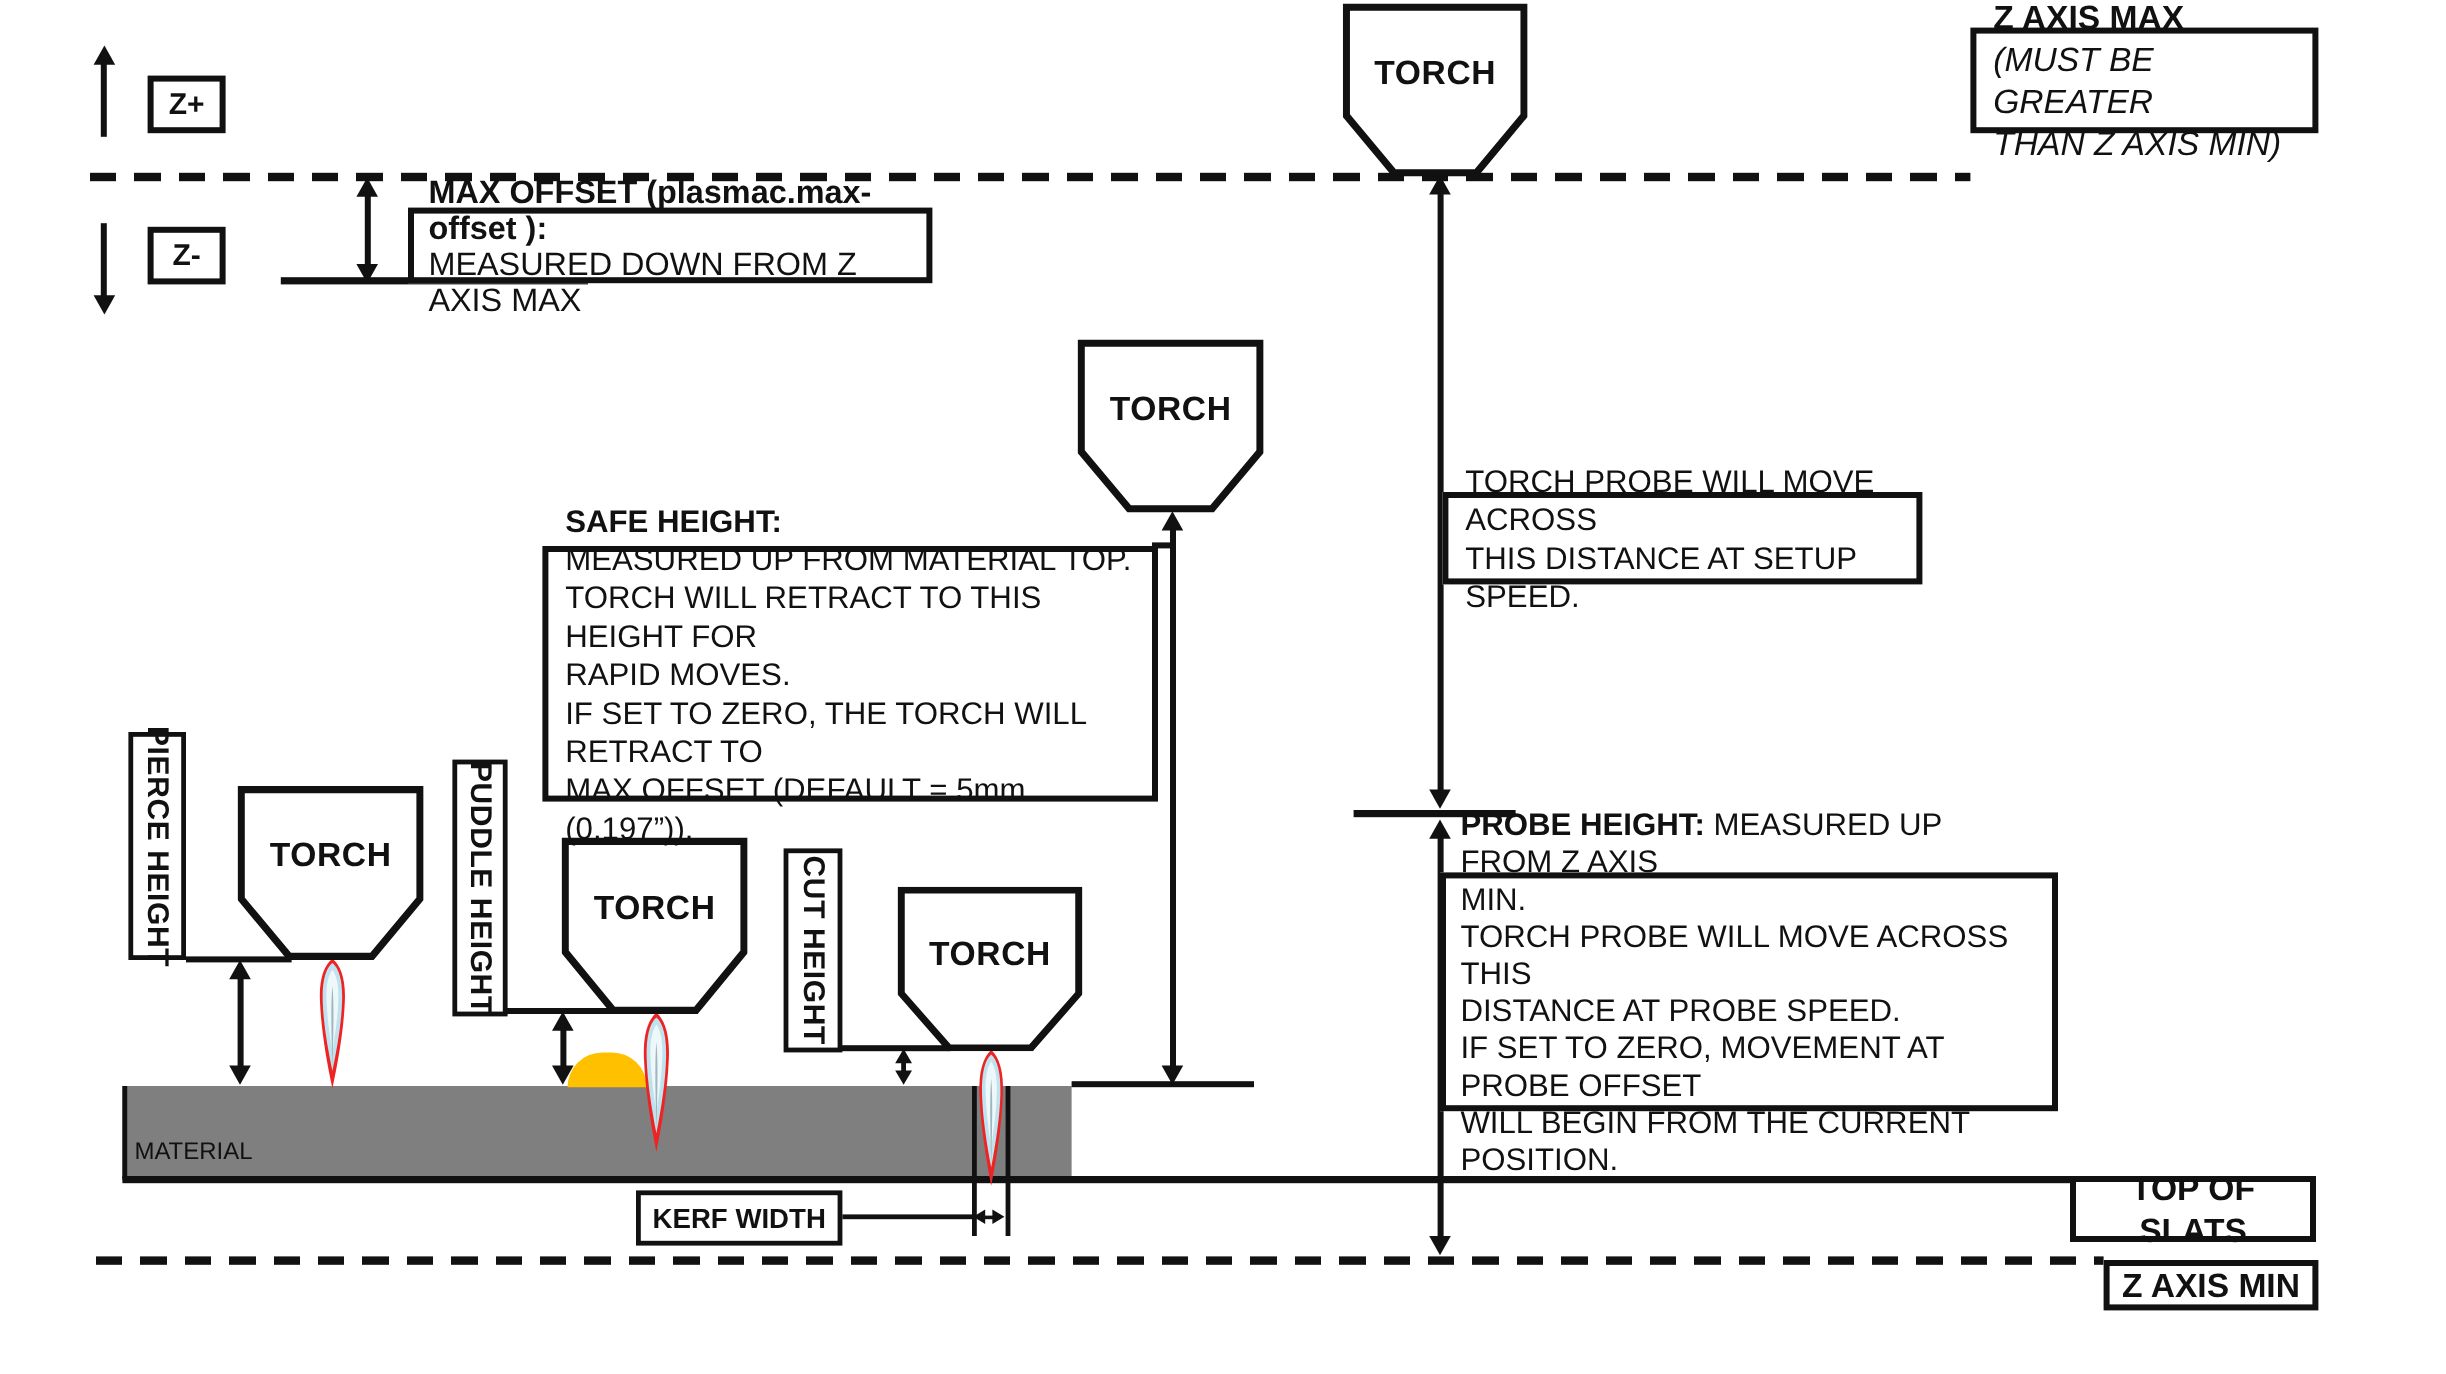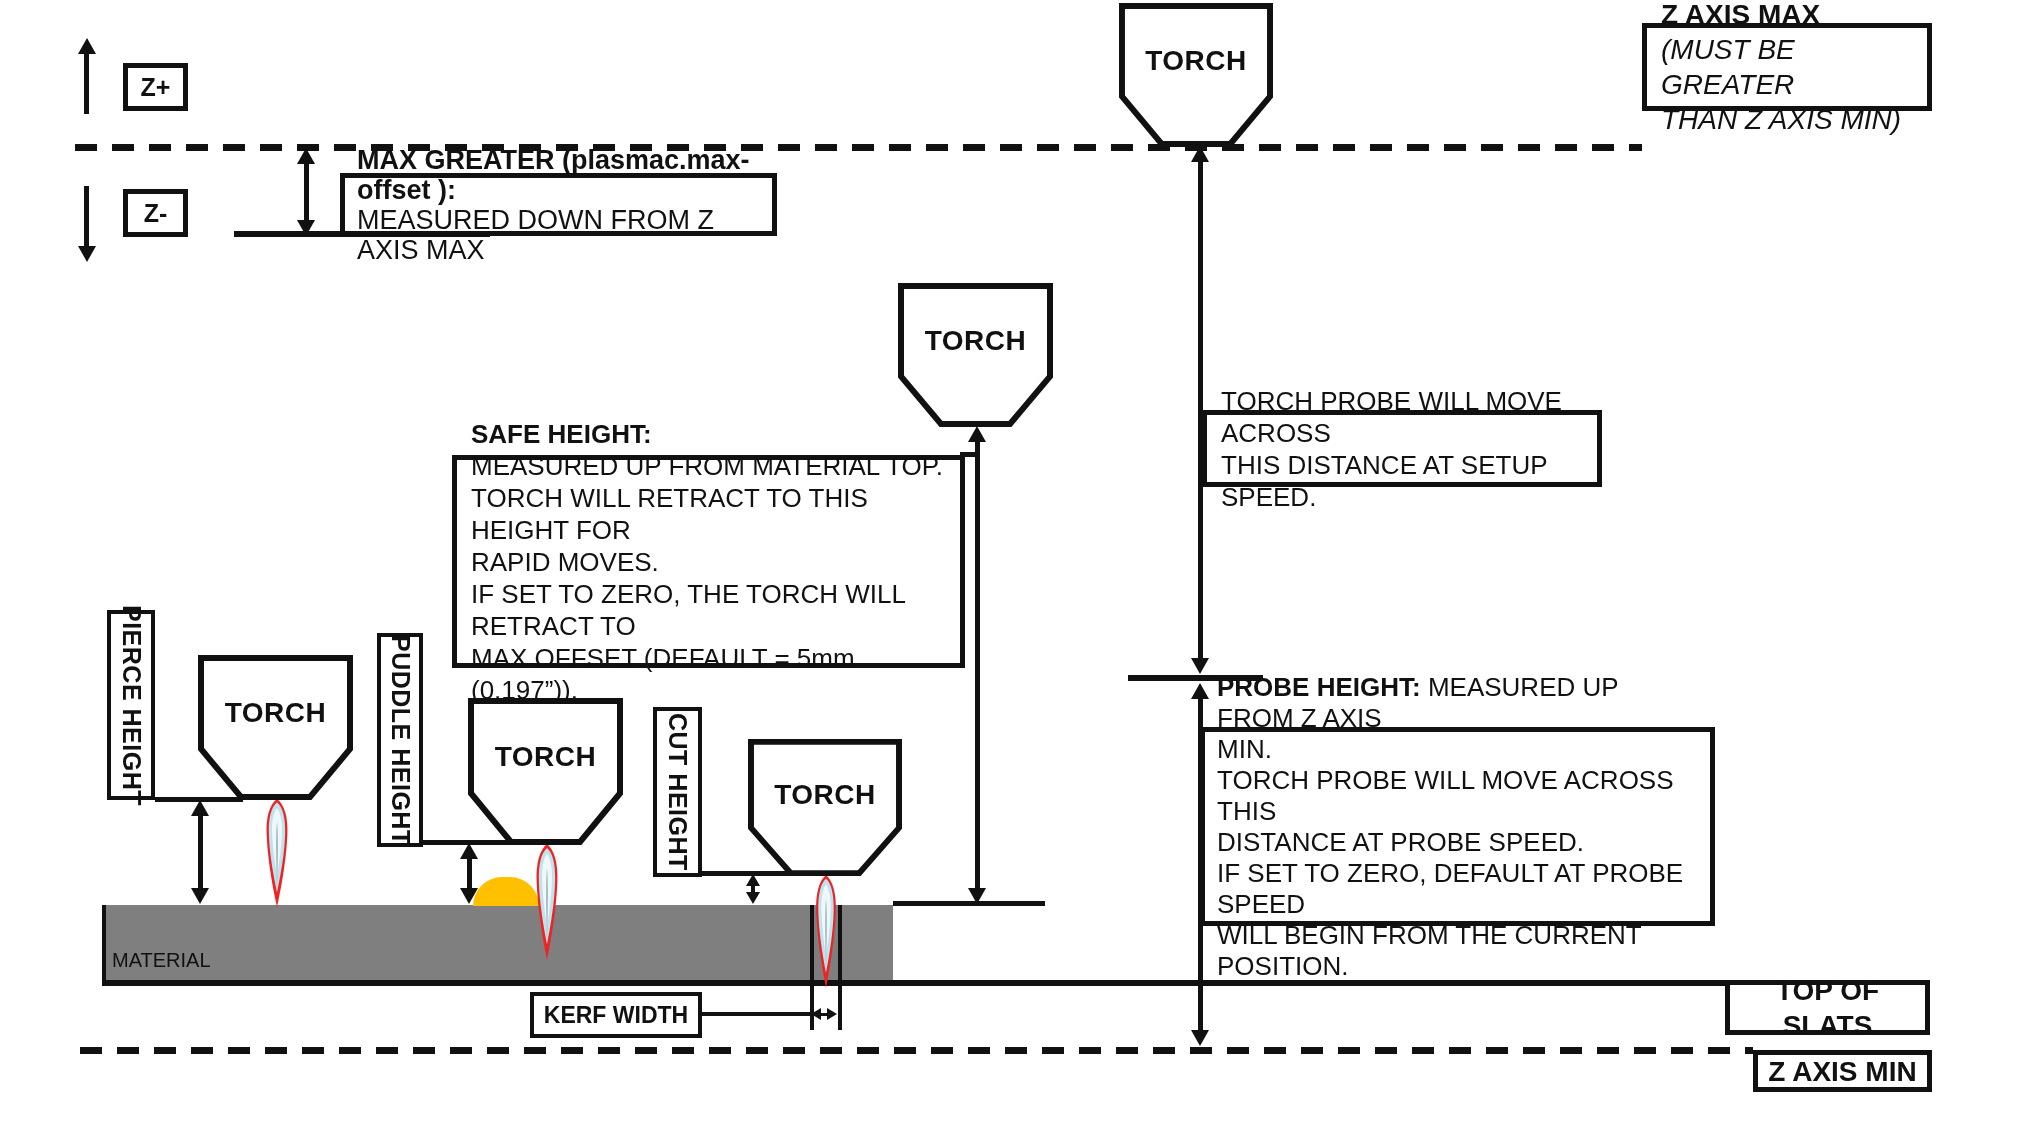--- a/index.html
+++ b/index.html
@@ -56,21 +56,21 @@
   <div class="ah down" style="left:78px;top:246px"></div>
   <div class="box center fs25" style="left:123px;top:189px;width:65px;height:48px">
     <span class="b">Z-</span>
   </div>
 
   <div class="ah up" style="left:297px;top:148px"></div>
   <div class="ln" style="left:304px;top:160px;width:5px;height:64px"></div>
   <div class="ah down" style="left:297px;top:220px"></div>
   <div class="ln" style="left:234px;top:231px;width:256px;height:6px"></div>
   <div class="box fs27" style="left:340px;top:173px;width:437px;height:63px;padding:0 12px">
-    <div class="b">MAX GREATER (plasmac.max-offset ):</div>
+    <div class="b">MAX OFFSET (plasmac.max-offset ):</div>
     <div class="r">MEASURED DOWN FROM Z AXIS MAX</div>
   </div>
 
   <div class="box fs28" style="left:1642px;top:23px;width:290px;height:88px;padding:2px 14px">
     <div class="b">Z AXIS MAX</div>
     <div class="i">(MUST BE GREATER</div>
     <div class="i">THAN Z AXIS MIN)</div>
   </div>
 
   <div id="material"></div>
@@ -187,21 +187,21 @@
   <div class="box fs26" style="left:1202px;top:410px;width:400px;height:77px;padding:4px 14px">
     <div class="r">TORCH PROBE WILL MOVE ACROSS</div>
     <div class="r">THIS DISTANCE AT SETUP SPEED.</div>
   </div>
 
   <div class="box" style="left:1200px;top:727px;width:515px;height:199px;padding:4px 12px;font-size:26px;line-height:31px">
     <div><span class="b">PROBE HEIGHT:</span><span class="r"> MEASURED UP FROM Z AXIS</span></div>
     <div class="r">MIN.</div>
     <div class="r">TORCH PROBE WILL MOVE ACROSS THIS</div>
     <div class="r">DISTANCE AT PROBE SPEED.</div>
-    <div class="r">IF SET TO ZERO,  DEFAULT AT PROBE SPEED</div>
+    <div class="r">IF SET TO ZERO,  MOVEMENT AT PROBE OFFSET</div>
     <div class="r">WILL BEGIN FROM THE CURRENT POSITION.</div>
   </div>
 
   <div class="box center" style="left:530px;top:992px;width:172px;height:46px;border-width:4px;font-size:23px">
     <span class="b">KERF WIDTH</span>
   </div>
   <div class="ln" style="left:702px;top:1012px;width:110px;height:4px"></div>
   <div class="ah aleft" style="left:811px;top:1008px"></div>
   <div class="ln" style="left:818px;top:1013px;width:14px;height:3px"></div>
   <div class="ah aright" style="left:827px;top:1008px"></div>

